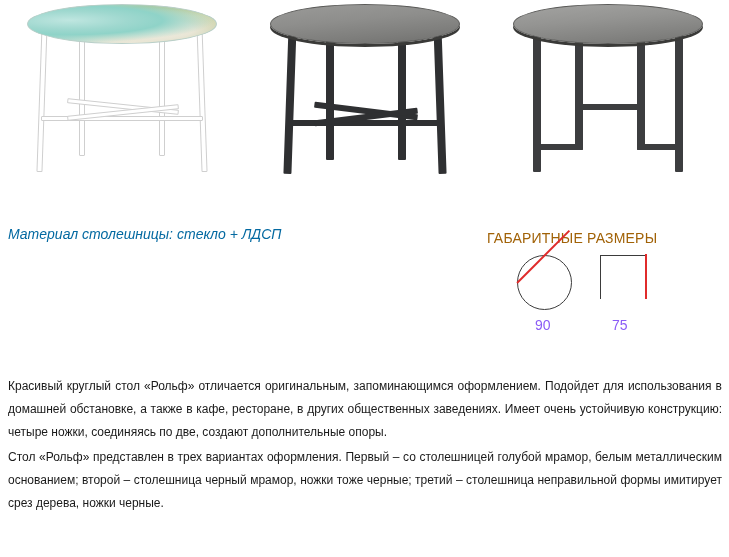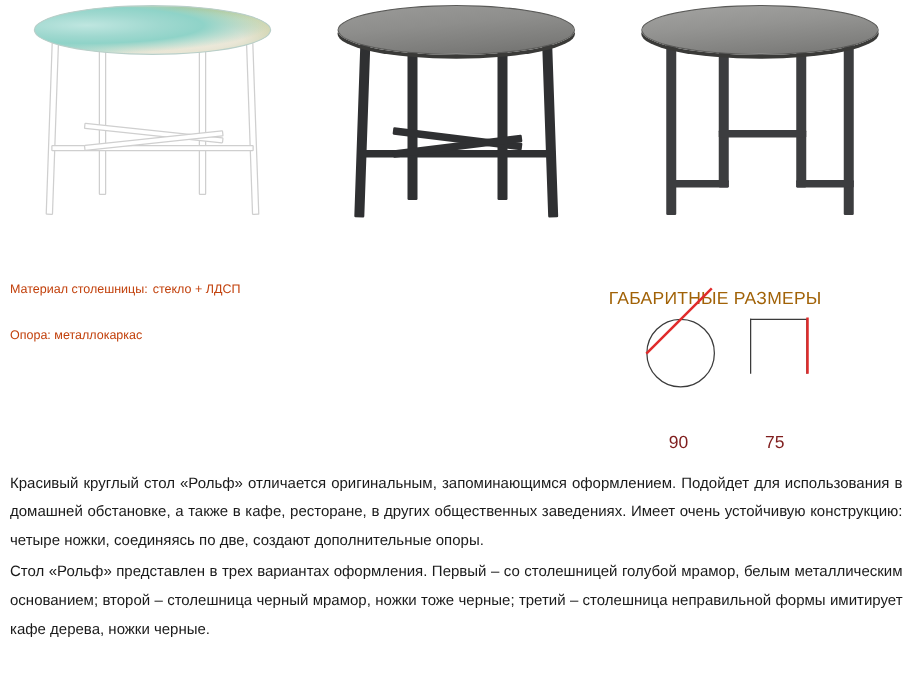--- a/index.html
+++ b/index.html
@@ -67,22 +67,23 @@
   .leg.black-l { background: #3c3d3f; }
 
   
   .specs {
     position: absolute;
     left: 8px; top: 226px;
     width: 450px;
   }
   .specs p {
     margin: 0 0 26px 0;
-    font-size: 10px;
-    color: #c2410c;
+    font-size: 14px;
+    color: #0369a1;
+    font-style: italic;
   }
   .specs p .val { margin-left: 4px; }
 
   .dims-title {
     position: absolute;
     left: 487px; top: 230px;
     font-size: 14px;
     letter-spacing: .2px;
     color: #a16207;
   }
@@ -113,21 +114,21 @@
     border-bottom: none;
   }
   .sq-dim .redline {
     position: absolute;
     right: -1.6px; top: -1.6px;
     width: 1.8px; height: 45px;
     background: #e02b2b;
   }
   .dim-label {
     position: absolute;
-    font-size: 14px; color: #7f1d1d; margin-top: 28px;
+    font-size: 14px; color: #8b5cf6;
   }
   .dim-label.one { left: 48px; top: 62px; }
   .dim-label.two { left: 125px; top: 62px; }
 
   
   .desc {
     position: absolute;
     left: 8px; top: 375px;
     width: 714px;
     font-size: 12px;
@@ -183,35 +184,32 @@
         <div class="tabletop dark2"></div>
       </div>
     </div>
 
   </div>
 
   <div class="specs">
     <p>
       <span>Материал столешницы:</span><span class="val">стекло + ЛДСП</span>
     </p>
-    <p>
-      <span>Опора: металлокаркас</span>
-    </p>
   </div>
 
   <div class="dims-title">ГАБАРИТНЫЕ РАЗМЕРЫ</div>
   <div class="dims">
     <div class="circle-dim">
       <div class="slash"></div>
     </div>
     <div class="sq-dim">
       <div class="redline"></div>
     </div>
     <div class="dim-label one">90</div>
     <div class="dim-label two">75</div>
   </div>
 
   <div class="desc">
     <p class="p1">Красивый круглый стол «Рольф» отличается оригинальным, запоминающимся оформлением. Подойдет для использования в домашней обстановке, а также в кафе, ресторане, в других общественных заведениях. Имеет очень устойчивую конструкцию: четыре ножки, соединяясь по две, создают дополнительные опоры.</p>
-    <p>Стол «Рольф» представлен в трех вариантах оформления. Первый – со столешницей голубой мрамор, белым металлическим основанием; второй – столешница черный мрамор, ножки тоже черные; третий – столешница неправильной формы имитирует кафе дерева, ножки черные.</p>
+    <p>Стол «Рольф» представлен в трех вариантах оформления. Первый – со столешницей голубой мрамор, белым металлическим основанием; второй – столешница черный мрамор, ножки тоже черные; третий – столешница неправильной формы имитирует срез дерева, ножки черные.</p>
   </div>
 
 </div>
 
 </body></html>

